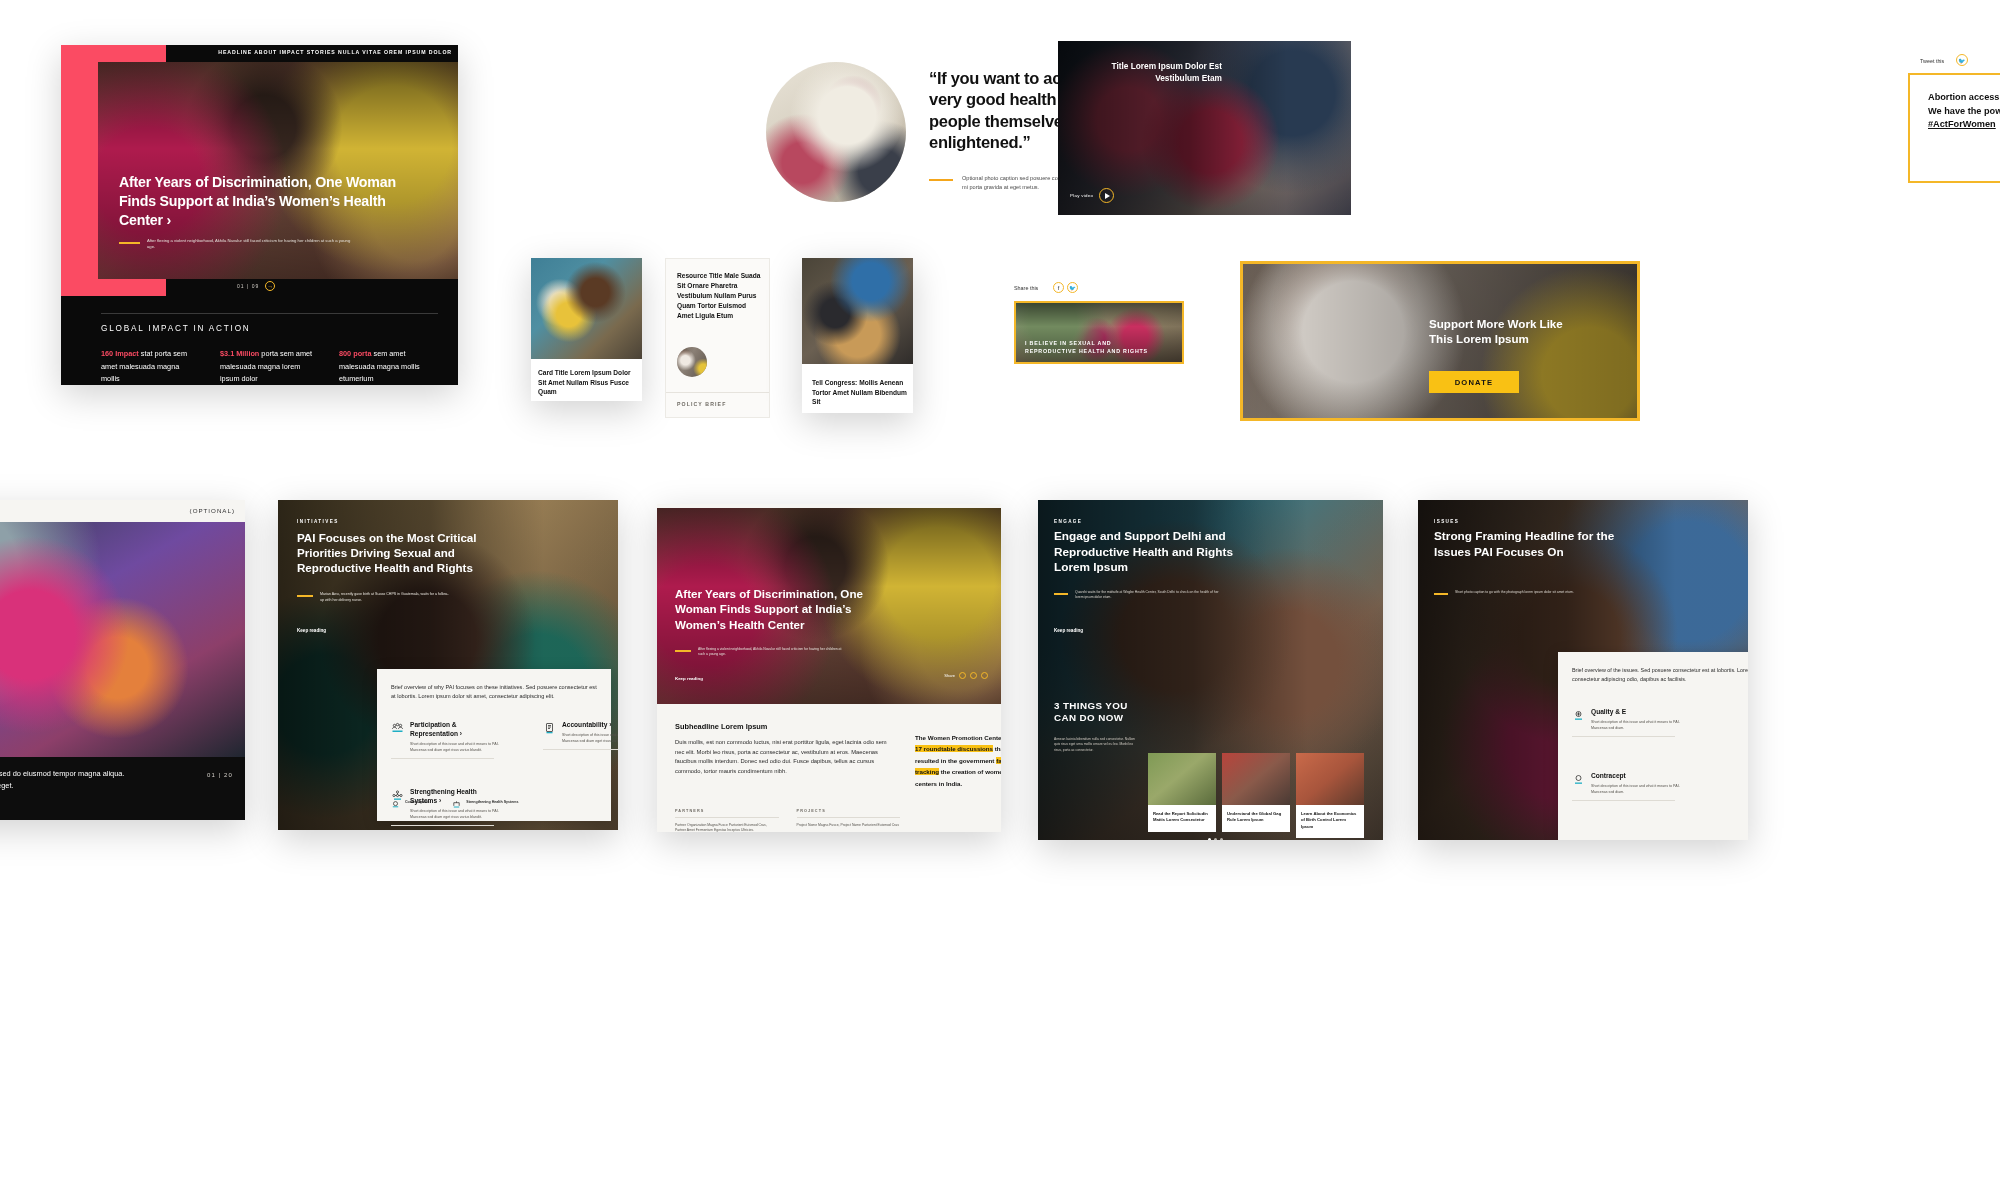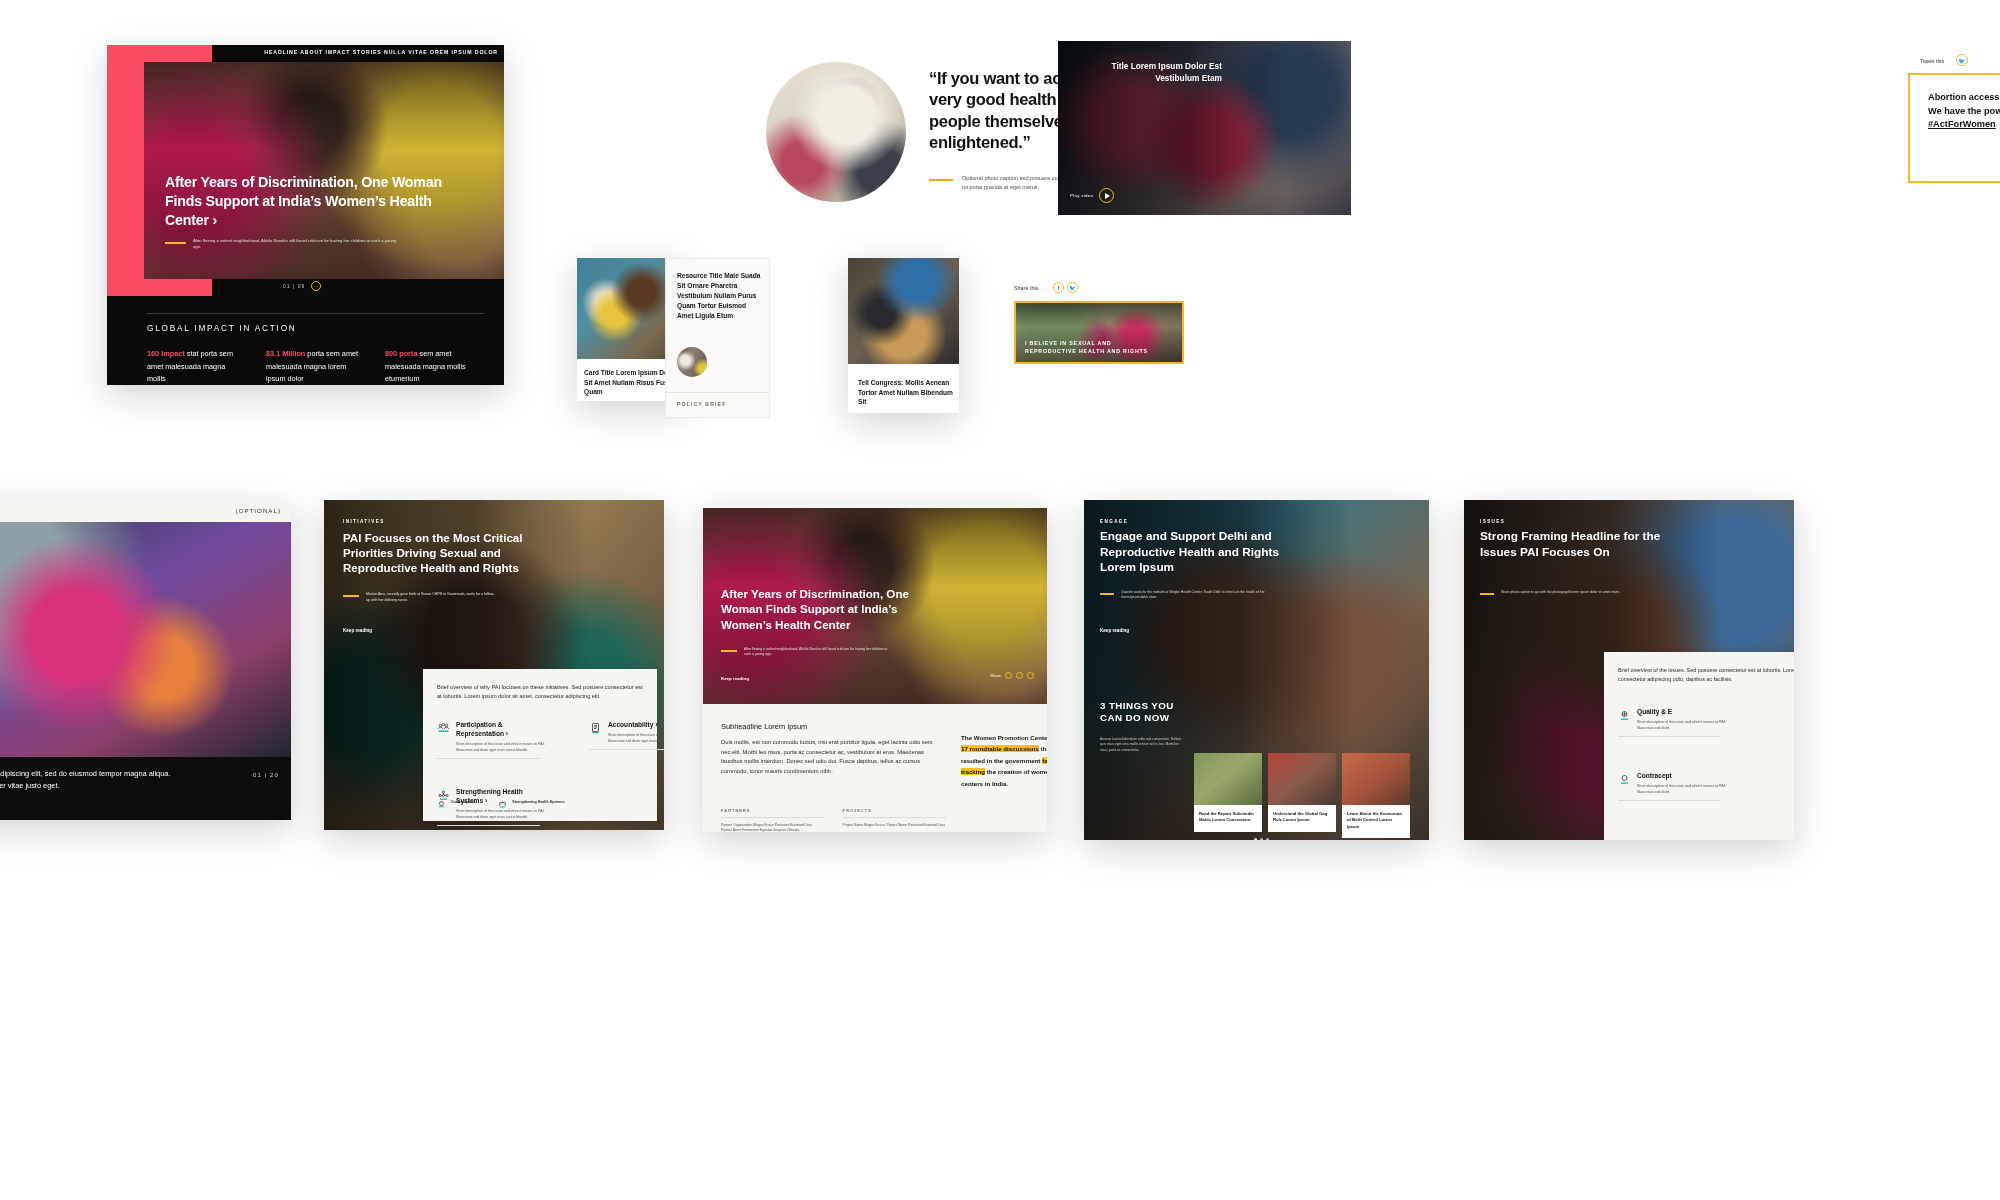--- a/index.html
+++ b/index.html
@@ -2,21 +2,21 @@
 <html><head>
 <meta charset="utf-8">
 <style>
   * { box-sizing: border-box; margin:0; padding:0; }
   body {
     width:2000px; height:1200px; background:#ffffff; overflow:hidden;
     font-family:"Liberation Sans", sans-serif; position:relative;
   }
   .stage { position:absolute; inset:0; }
   .panel { position:absolute; overflow:hidden; }
-  .shadow { box-shadow: 0 10px 34px rgba(0,0,0,.18); margin-left: 46px; }
+  .shadow { box-shadow: 0 10px 34px rgba(0,0,0,.18); }
 
   
   .ph { position:absolute; inset:0; }
   .ph-family {
     background:
       radial-gradient(circle at 14% 55%, #c21e56 0 16%, rgba(194,30,86,0) 42%),
       radial-gradient(circle at 46% 30%, #3b2a22 0 13%, rgba(59,42,34,0) 32%),
       radial-gradient(circle at 82% 38%, #e8c83a 0 18%, rgba(232,200,58,0) 40%),
       radial-gradient(circle at 88% 72%, #d8a070 0 12%, rgba(216,160,112,0) 30%),
       linear-gradient(125deg,#8f5a4a 0%, #a46b54 30%, #7d5243 58%, #6d4436 100%);
@@ -226,21 +226,21 @@
   #b3 .img { position:absolute; left:0; top:4px; right:0; height:196px; }
   #b3 .t { position:absolute; left:18px; top:82px; width:230px; color:#fff; font-size:11.6px;
       font-weight:700; line-height:1.33; }
   #b3 .capRow { position:absolute; left:18px; top:143px; display:flex; gap:7px; align-items:flex-start; }
   #b3 .capRule { width:16px; height:2px; background:#f4b728; margin-top:3px; flex:none; }
   #b3 .capTxt { font-size:3.4px; color:#e4e0da; line-height:1.6; width:150px; }
   #b3 .kr { position:absolute; left:18px; top:172px; font-size:4.4px; color:#fff; font-weight:600; }
   #b3 .share { position:absolute; right:13px; top:168px; display:flex; gap:4px; align-items:center;
       font-size:4px; color:#fff; }
   #b3 .share .d { width:7px; height:7px; border-radius:50%; border:.9px solid #f4b728; }
-  #b3 .sub { position:absolute; left:18px; top:218px; font-size:7.4px; font-weight:400; color:#111; }
+  #b3 .sub { position:absolute; left:18px; top:218px; font-size:7.4px; font-weight:700; color:#111; }
   #b3 .body { position:absolute; left:18px; top:234px; width:215px; font-size:5.8px; color:#2b2b2b; line-height:1.68; }
   #b3 .pull { position:absolute; left:258px; top:228px; width:105px; font-size:6.2px; font-weight:700;
       color:#111; line-height:1.85; }
   #b3 .pull mark { background:#f9c114; color:#111; }
   #b3 .meta { position:absolute; left:18px; top:305px; width:225px; }
   #b3 .mh { font-size:3.8px; letter-spacing:1.1px; color:#6e6a63; font-weight:700; }
   #b3 .mb { font-size:3.4px; color:#55524c; line-height:1.6; margin-top:4px; }
   #b3 .mdiv { height:1px; background:#dedbd4; margin:4px 0 5px 0; }
 
   #b4 { left:1038px; top:500px; width:345px; height:340px; background:#101820; }
@@ -370,20 +370,26 @@
     <div class="lbl">Share this</div>
     <div class="ic fb">f</div>
     <div class="ic tw">🐦</div>
     <div class="card">
       <div class="ph ph-hill"></div>
       <div class="bot-scrim"></div>
       <div class="cap">I BELIEVE IN SEXUAL AND REPRODUCTIVE HEALTH AND RIGHTS</div>
     </div>
   </div>
 
+  <div class="panel" id="dn">
+    <div class="ph ph-clinic"></div>
+    <div style="position:absolute;inset:0;background:linear-gradient(90deg,rgba(0,0,0,.05) 0%,rgba(0,0,0,.3) 45%,rgba(0,0,0,.45) 100%);"></div>
+    <div class="t">Support More Work Like This Lorem Ipsum</div>
+    <div class="btn">DONATE</div>
+  </div>
 
   <div class="panel shadow" id="b1">
     <div class="hd">
       <span>(OPTIONAL)</span>
     </div>
     <div class="img">
       <div class="ph ph-doorway"></div>
     </div>
     <div class="pg">01  |  20</div>
     <div class="tx">consectetur adipiscing elit, sed do eiusmod tempor magna aliqua. Eu sem integer vitae justo eget.</div>

